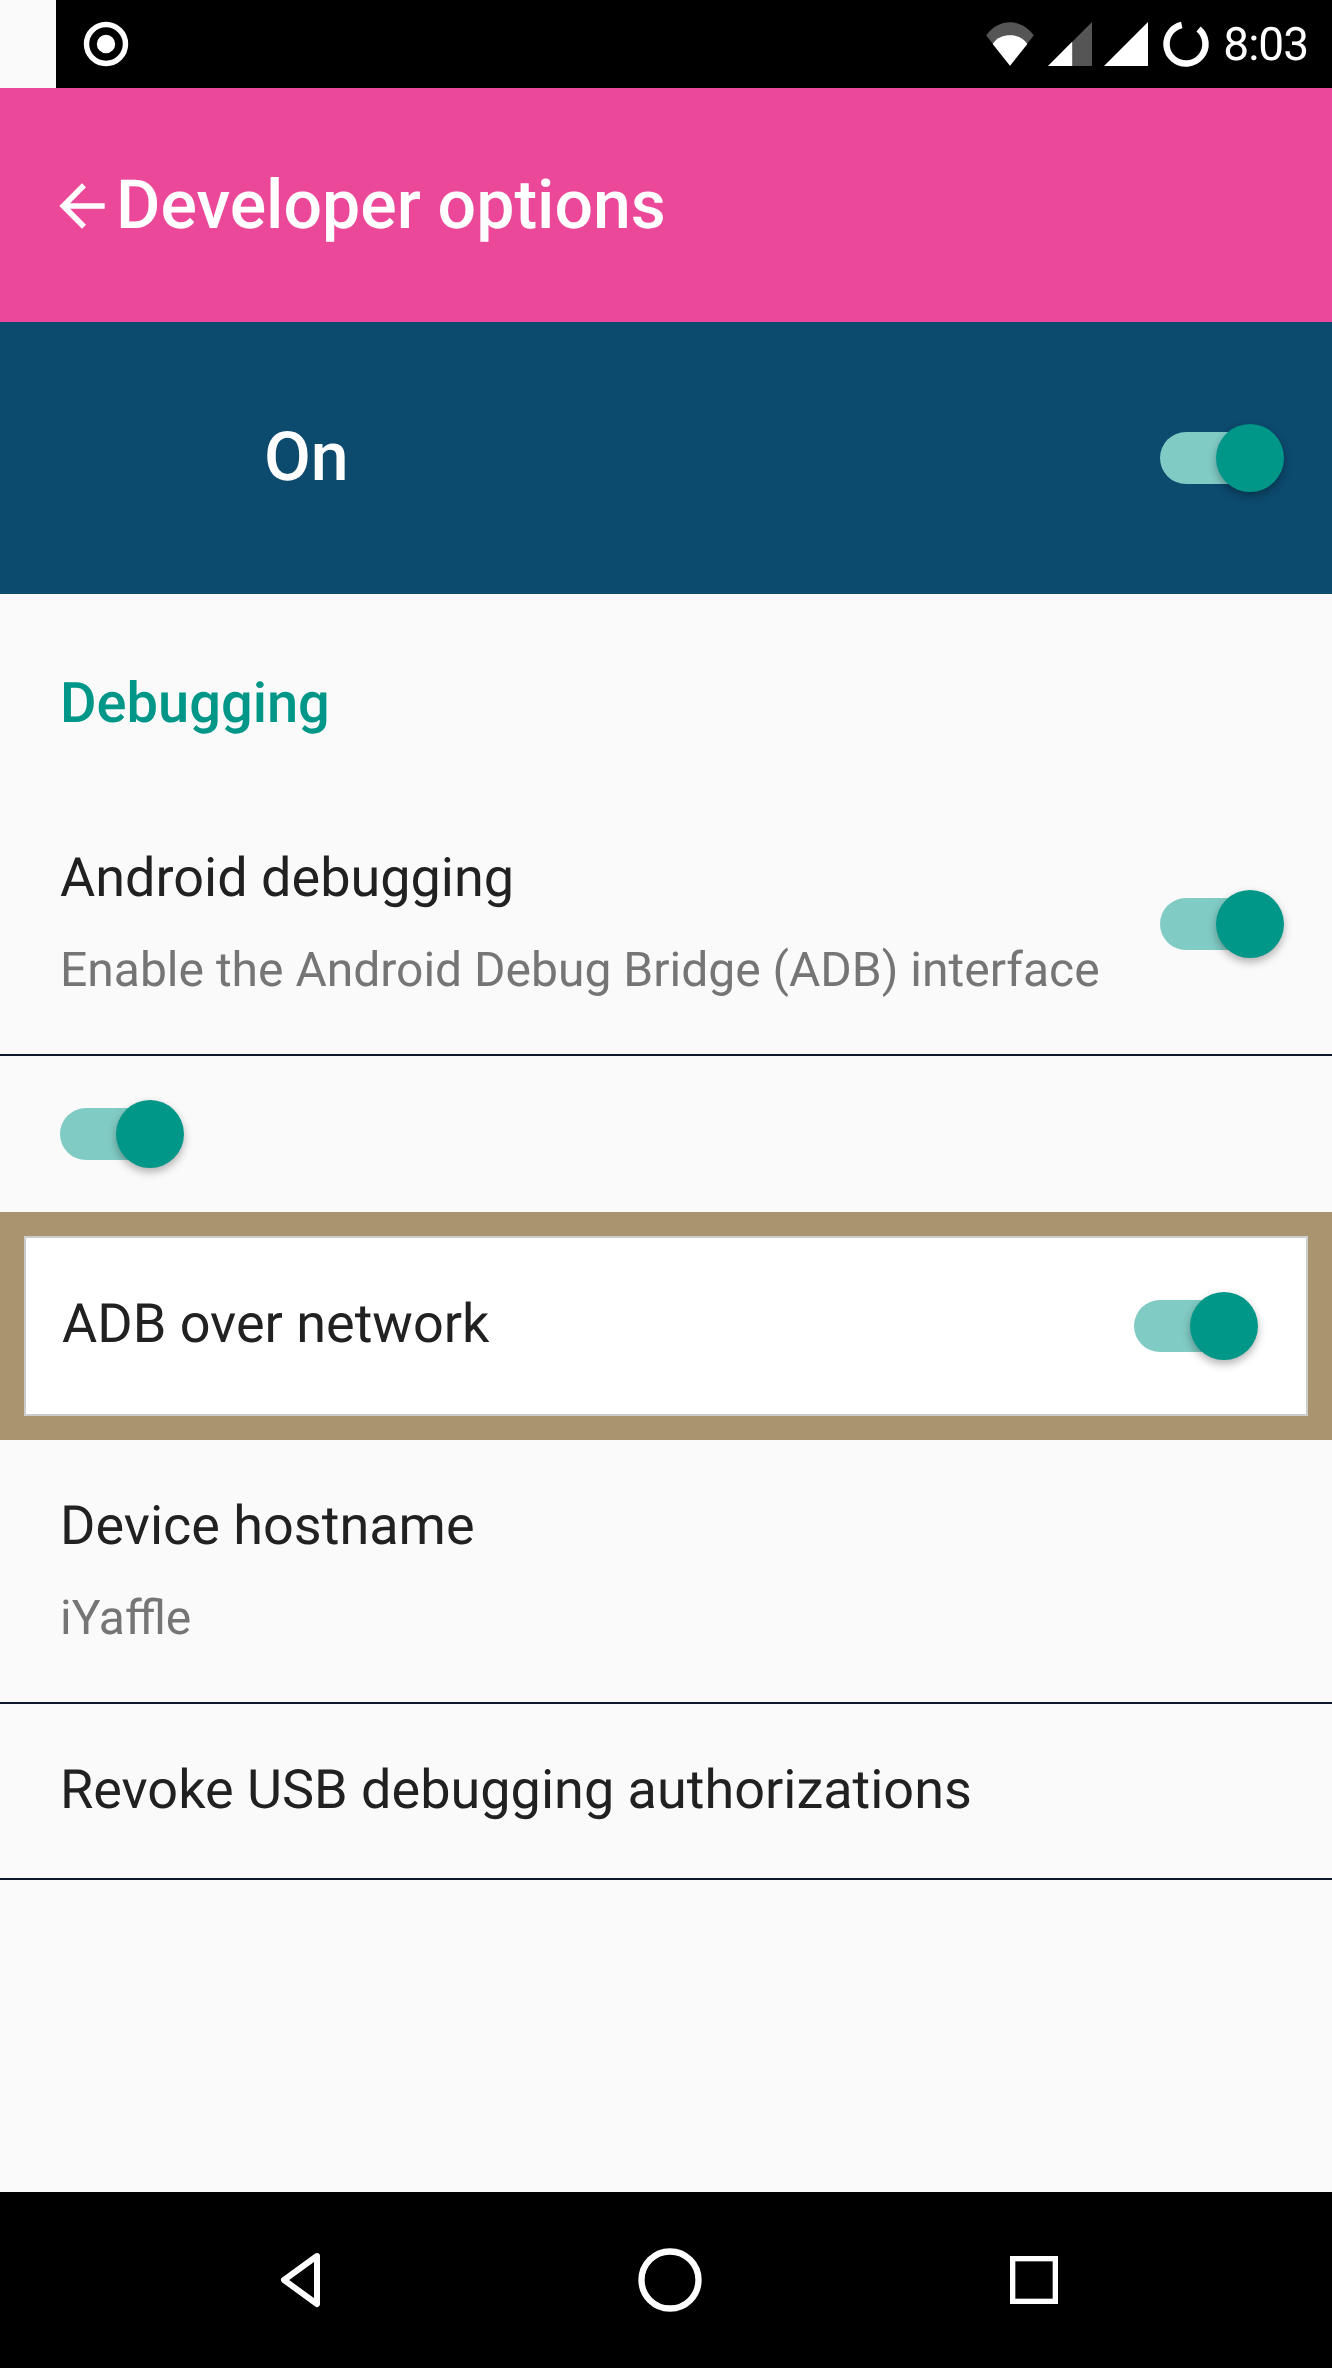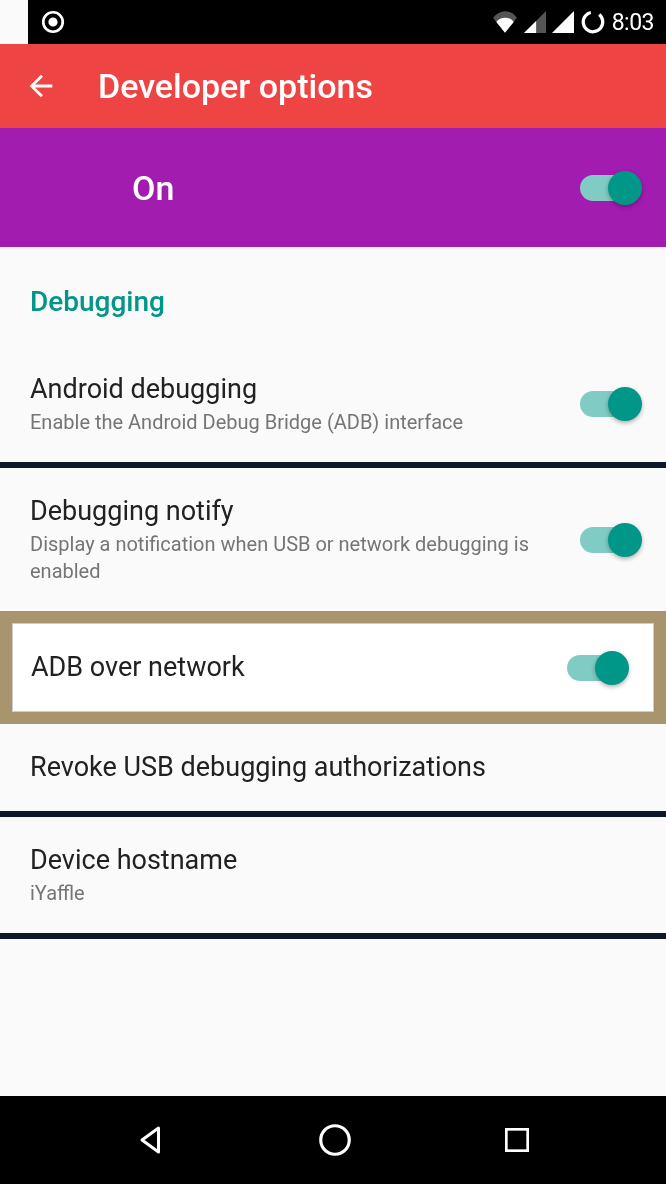--- a/index.html
+++ b/index.html
@@ -30,35 +30,34 @@
     display: flex;
     align-items: center;
     gap: 6px;
   }
   .clock {
     font-size: 23px;
     font-weight: 400;
     letter-spacing: -0.5px;
   }
   .app-bar {
-    height: 84px;
-    background: #ef4444;
+    height: 117px;
+    background: #ec4899;
     color: #fff;
     display: flex;
     align-items: center;
     padding: 0 24px;
-    gap: 40px;
   }
   .app-bar-title {
     font-size: 34px;
     font-weight: 500;
   }
   .master-toggle {
-    height: 119px;
-    background: #a21caf;
+    height: 136px;
+    background: #0c4a6e;
     color: #fff;
     display: flex;
     align-items: center;
     padding: 0 28px 0 132px;
   }
   .master-label {
     font-size: 34px;
     font-weight: 500;
   }
   .content {
@@ -67,36 +66,36 @@
   .section-header {
     color: #009688;
     font-size: 28px;
     font-weight: 500;
     padding: 38px 30px 10px;
   }
   .setting-row {
     display: flex;
     align-items: center;
     padding: 26px 28px 26px 30px;
-    border-bottom: 6px solid #0f172a;
+    border-bottom: 1px solid #0f172a;
   }
   .setting-text {
     flex: 1;
     padding-right: 16px;
   }
   .setting-title {
     font-size: 27px;
     color: #212121;
     line-height: 1.3;
   }
   .setting-subtitle {
-    font-size: 20px;
+    font-size: 24px;
     color: #757575;
     line-height: 1.35;
-    margin-top: 2px;
+    margin-top: 12px;
   }
   .toggle {
     width: 58px;
     height: 26px;
     background: #80cbc4;
     border-radius: 13px;
     position: relative;
     flex-shrink: 0;
     cursor: pointer;
   }
@@ -199,50 +198,46 @@
     <div class="setting-text">
       <div class="setting-title">Android debugging</div>
       <div class="setting-subtitle">Enable the Android Debug Bridge (ADB) interface</div>
     </div>
     <div class="toggle">
         <div class="toggle-thumb"></div>
       </div>
   </div>
 
   <div class="setting-row" style="border-bottom:none">
-    <div class="setting-text">
-      <div class="setting-title">Debugging notify</div>
-      <div class="setting-subtitle">Display a notification when USB or network debugging is enabled</div>
-    </div>
     <div class="toggle">
         <div class="toggle-thumb"></div>
       </div>
   </div>
 
   <div class="highlighted-wrapper">
     <div class="highlighted">
       <div class="setting-text">
         <div class="setting-title">ADB over network</div>
       </div>
       <div class="toggle">
           <div class="toggle-thumb"></div>
         </div>
     </div>
   </div>
 
   <div class="setting-row">
     <div class="setting-text">
-      <div class="setting-title">Revoke USB debugging authorizations</div>
+      <div class="setting-title">Device hostname</div>
+      <div class="setting-subtitle">iYaffle</div>
     </div>
   </div>
 
   <div class="setting-row">
     <div class="setting-text">
-      <div class="setting-title">Device hostname</div>
-      <div class="setting-subtitle">iYaffle</div>
+      <div class="setting-title">Revoke USB debugging authorizations</div>
     </div>
   </div>
 </div>
 
 <div class="nav-bar">
   <span>
     <svg width="36" height="36" viewBox="0 0 24 24" fill="none" stroke="#fff" stroke-width="2" stroke-linejoin="round">
         <path d="M17 4 L6 12 L17 20 Z"></path>
       </svg>
   </span>

